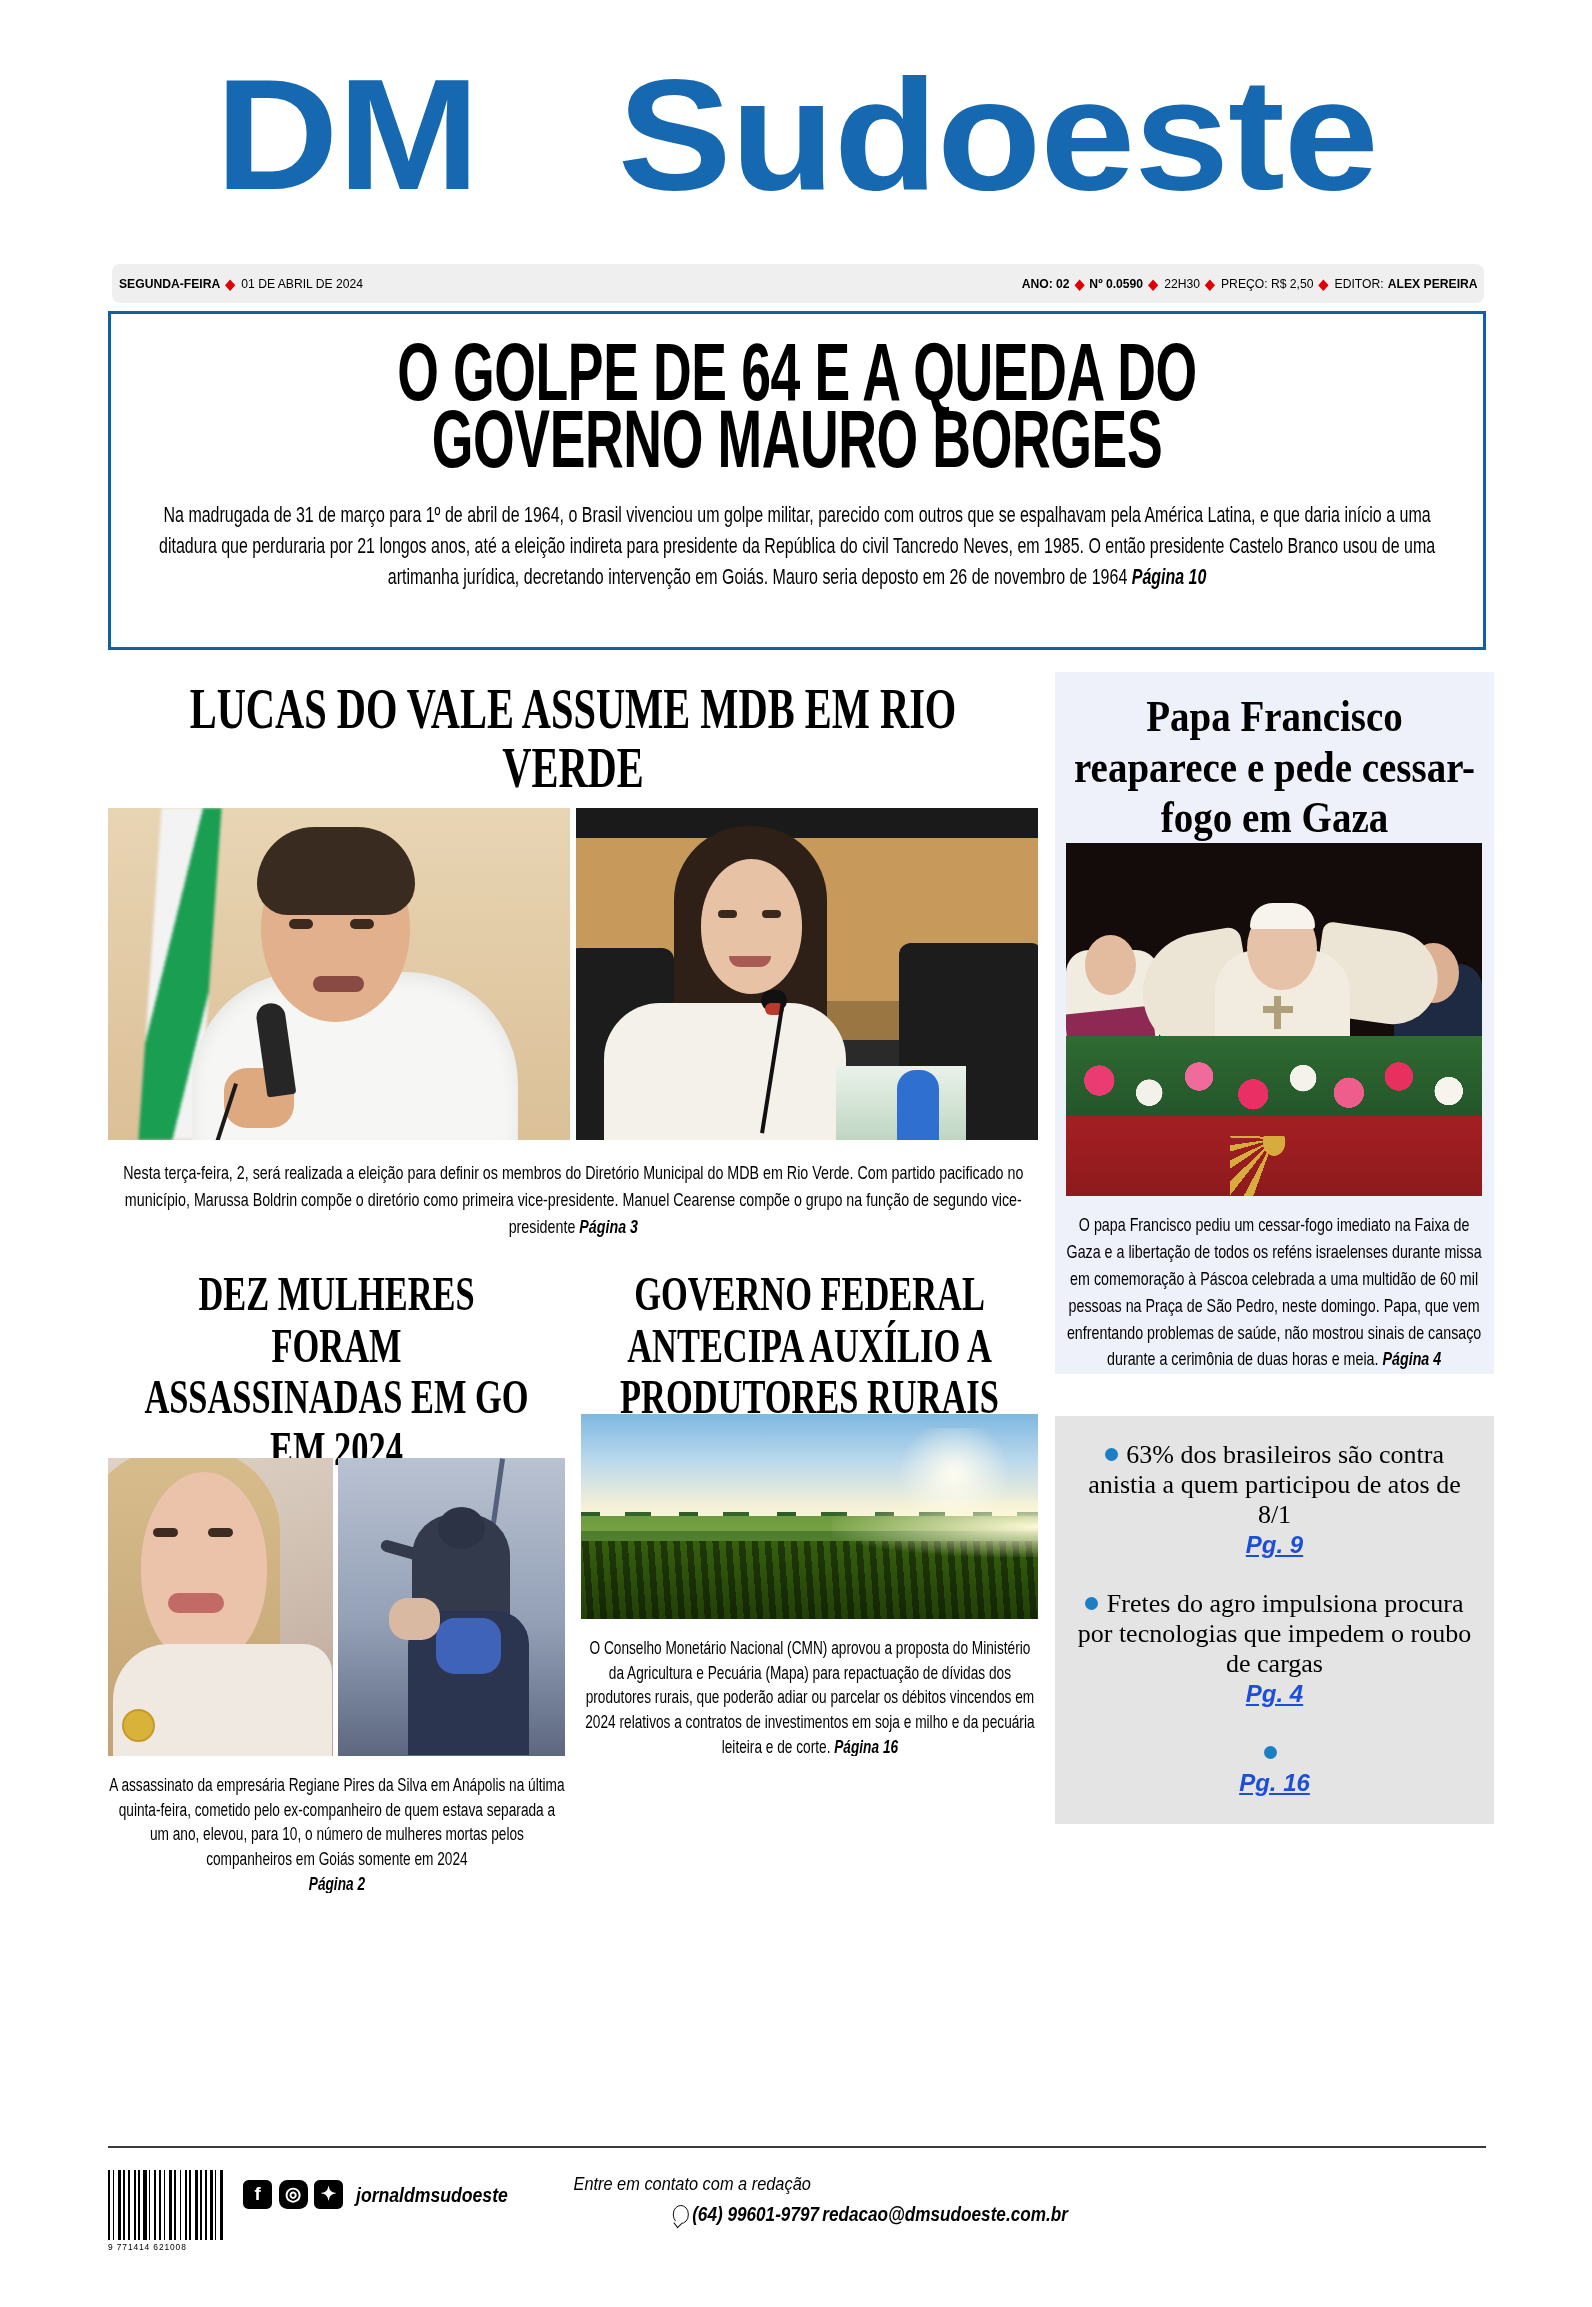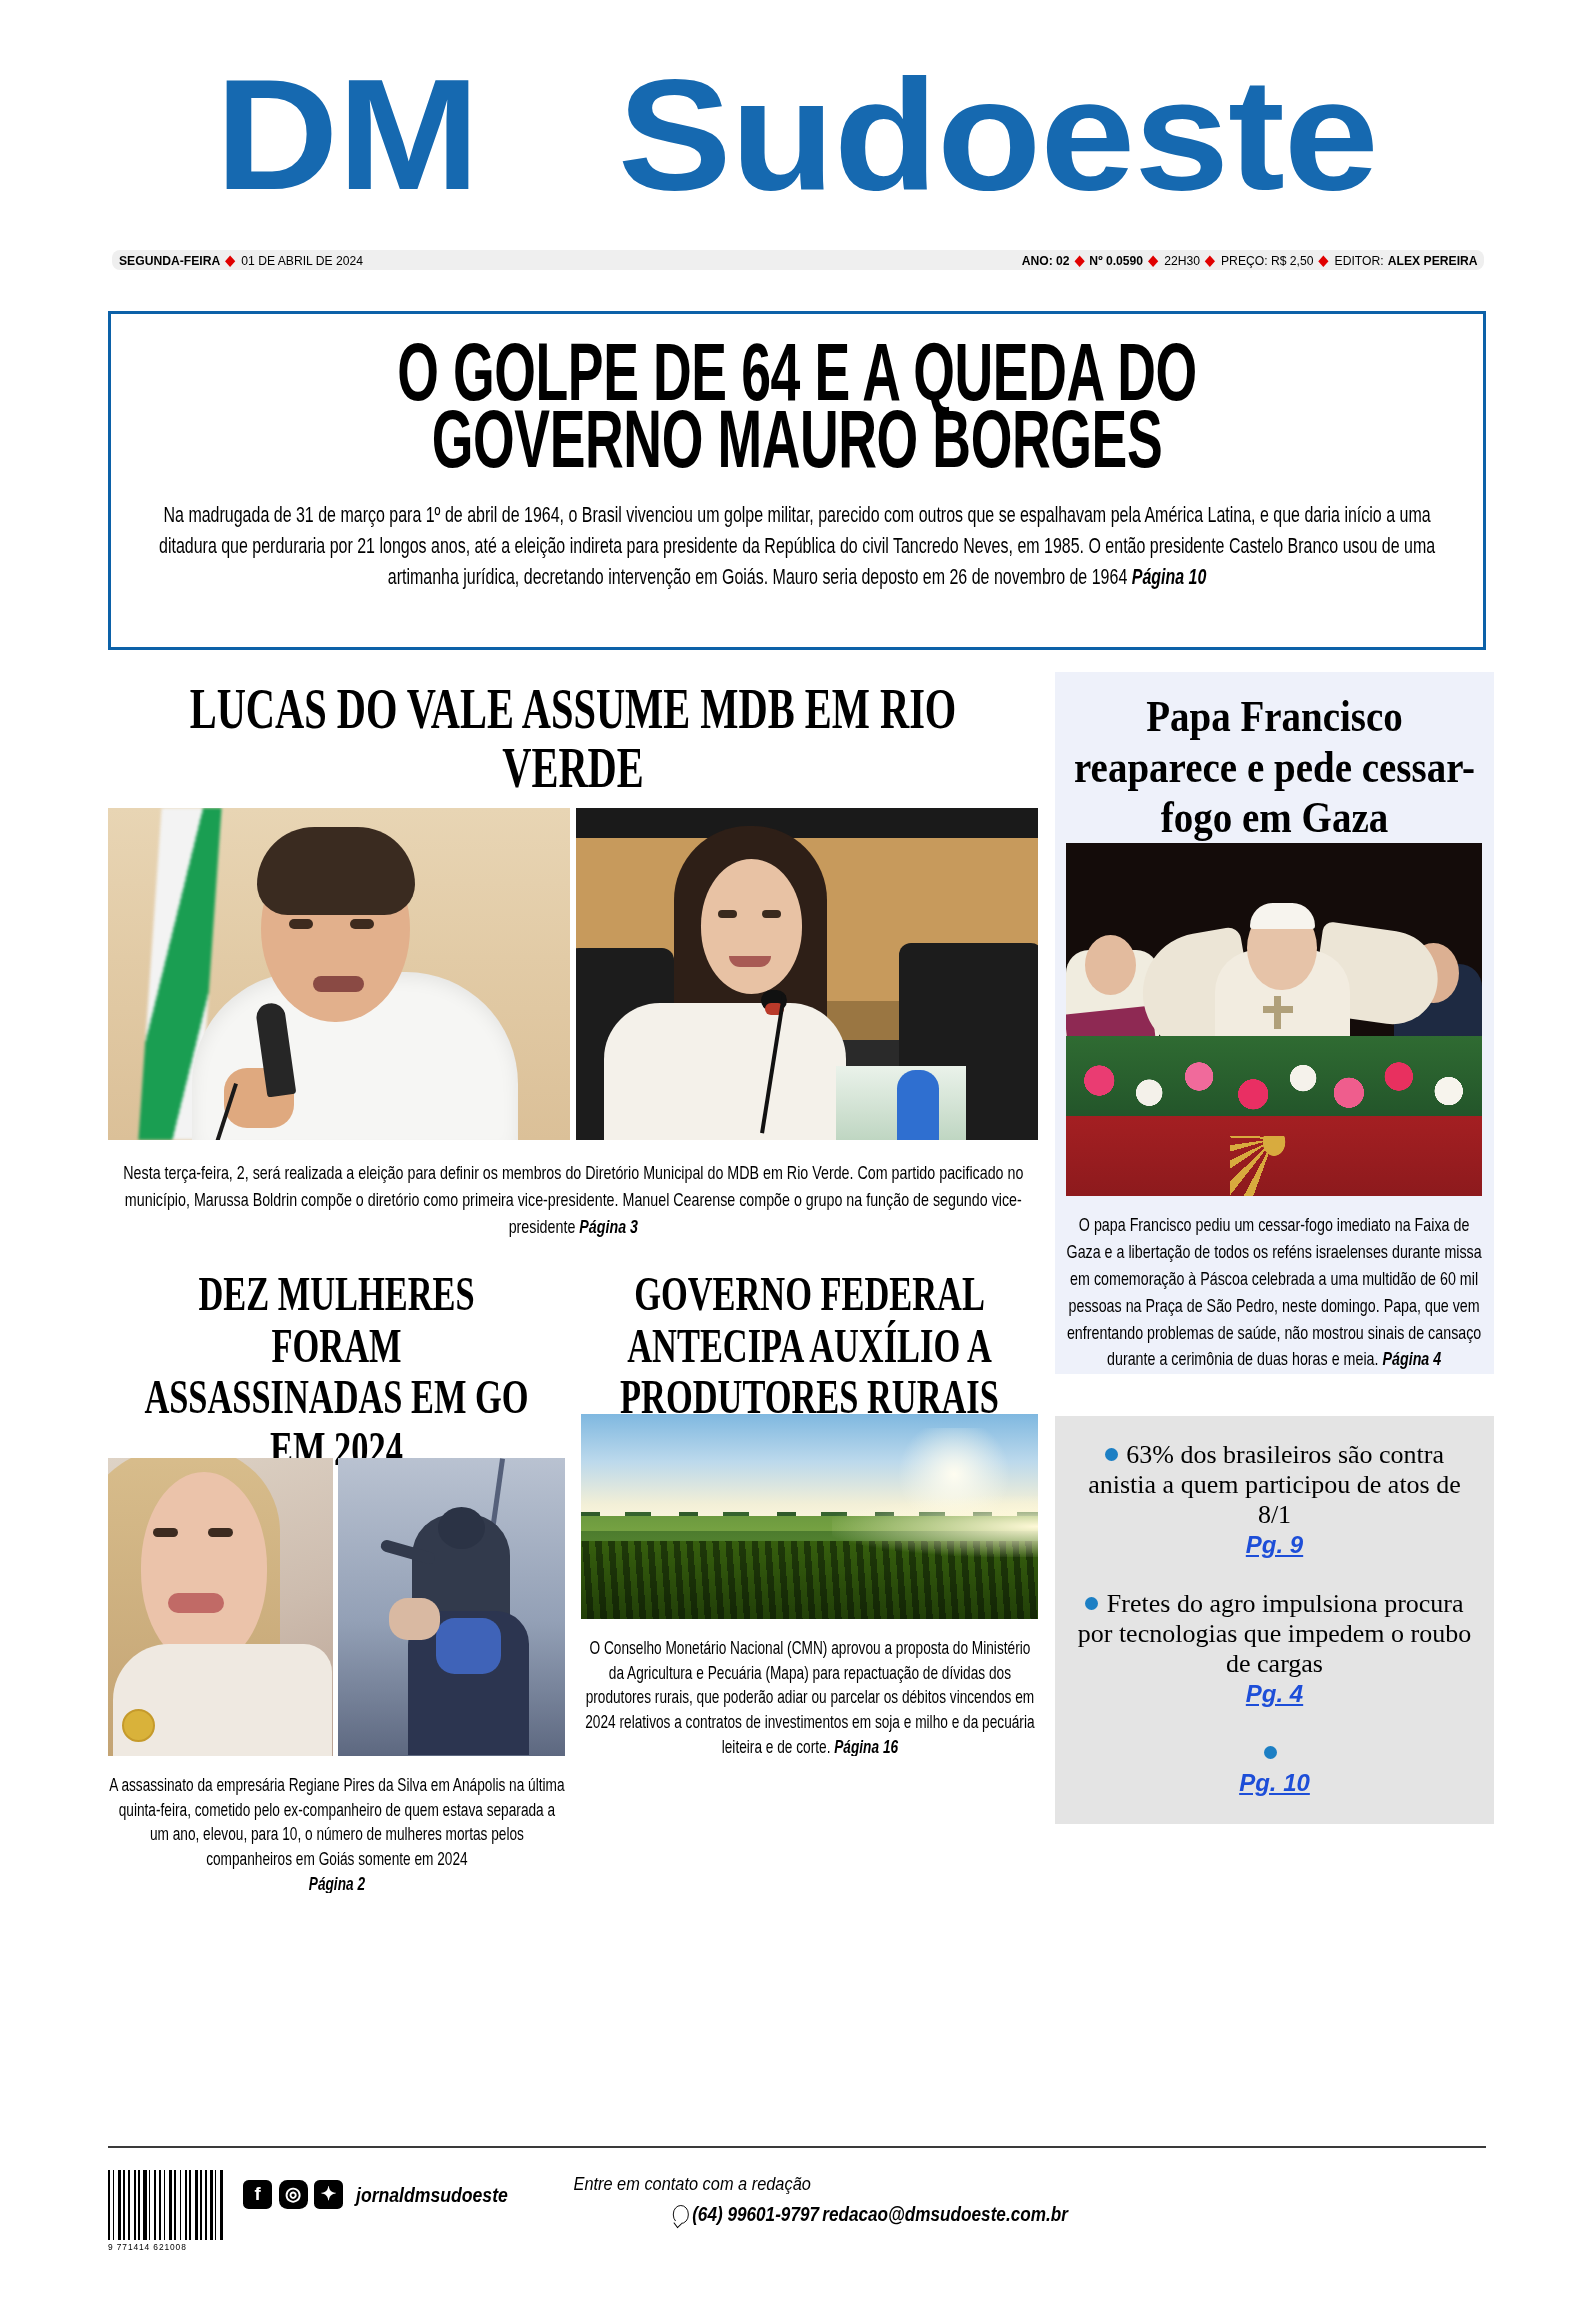--- a/index.html
+++ b/index.html
@@ -34,22 +34,22 @@
     transform: scaleX(1.22) scaleY(1.12);
     transform-origin: center center;
     white-space: nowrap;
   }
   .mh-dm { font-weight: 700; }
   .mh-sud { font-weight: 700; }
 
   
   .infobar {
     position: absolute;
-    left: 112px; top: 250px;
-    width: 1372px; height: 20px;
+    left: 112px; top: 264px;
+    width: 1372px; height: 39px;
     background: #efefef;
     border-radius: 8px;
     display: flex;
     align-items: center;
     justify-content: space-between;
     padding: 0 6.5px;
   }
   .infobar-left, .infobar-right {
     display: flex; align-items: center;
     font-size: 13.5px;
@@ -789,21 +789,21 @@
         <span class="bullet-pg">Pg. 9</span>
       </div>
 
       <div class="bullet-item">
         <span class="bullet-dot"></span><span>Fretes do agro impulsiona procura por tecnologias que impedem o roubo de cargas</span>
         <span class="bullet-pg">Pg. 4</span>
       </div>
 
       <div class="bullet-item">
         <span class="bullet-dot"></span>
-        <span class="bullet-pg">Pg. 10</span>
+        <span class="bullet-pg">Pg. 16</span>
       </div>
 
     </div>
   </div>
 
   <div class="footer-rule"></div>
 
   <div class="footer">
     <div class="barcode-wrap">
       <div class="barcode"></div>

